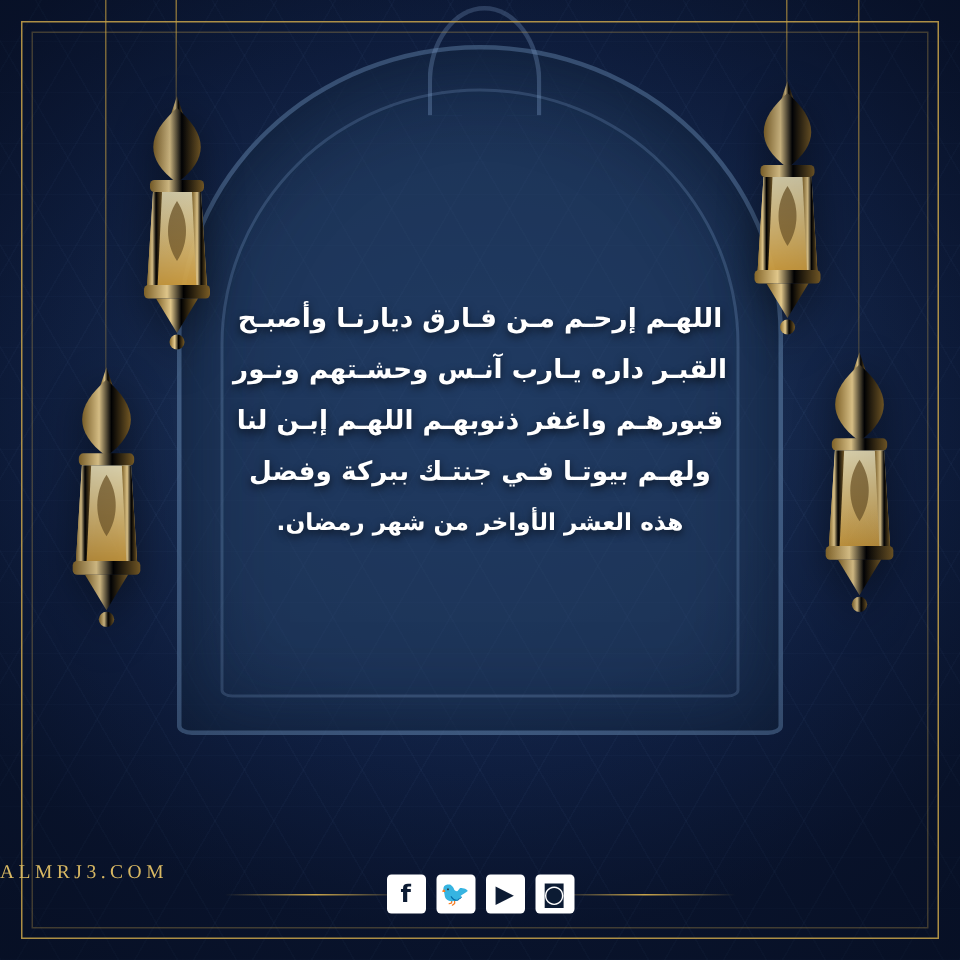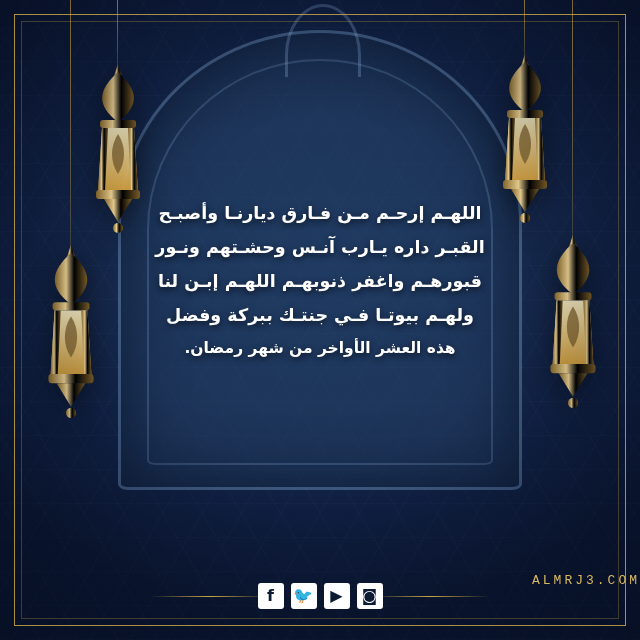--- a/index.html
+++ b/index.html
@@ -117,23 +117,23 @@
     text-shadow: 0 2px 6px rgba(0,0,0,0.65);
   }
   .text-block .ln { display: block; white-space: nowrap; }
   .text-block .ln.last { font-size: 15.5px; }
 
   
   .site-name {
     position: absolute;
     left: 0; right: 0;
     top: 573px;
-    text-align: right;
+    text-align: left;
     color: #d8b863;
-    font-family: Liberation Mono, monospace;
+    font-family: Liberation Serif, serif;
     font-size: 13px;
     letter-spacing: 3px;
   }
   .footer-rule {
     position: absolute;
     top: 596px;
     height: 1px;
     background: linear-gradient(90deg, rgba(201,164,74,0) 0%, #c9a44a 50%, rgba(201,164,74,0) 100%);
   }
   .rule-left { left: 150px; width: 120px; }

